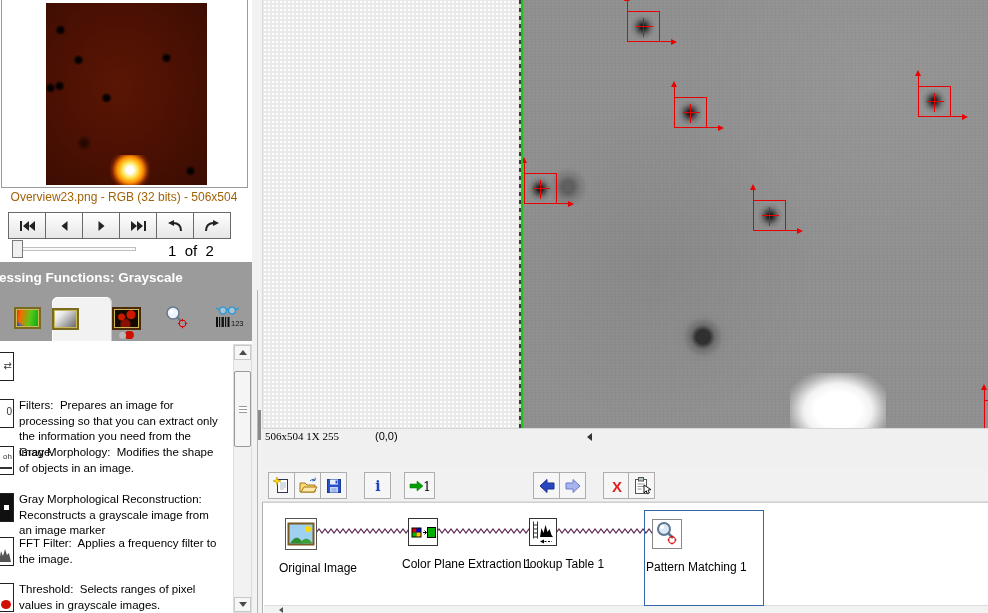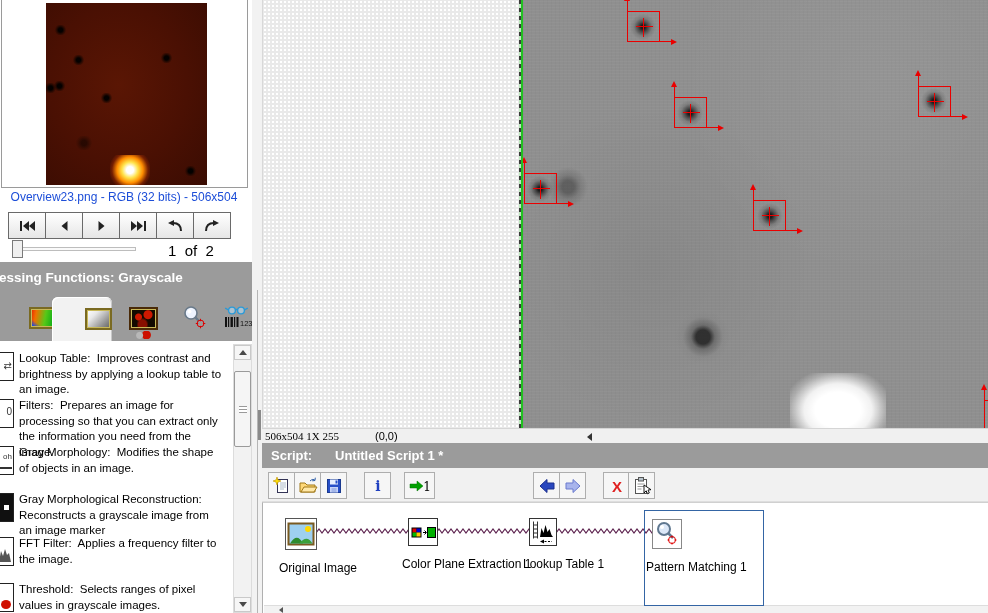--- a/index.html
+++ b/index.html
@@ -11,34 +11,34 @@
   .left-panel { position:absolute; left:0; top:0; width:252px; height:613px; background:#fff; }
   .thumb-frame { position:absolute; left:1px; top:-1px; width:247px; height:189px;
     background:#fff; border:1px solid #9a9a9a; }
   .thumb { position:absolute; left:44px; top:3px; width:161px; height:182px; overflow:hidden;
     background: radial-gradient(ellipse at 45% 45%, #5a1604 0%, #4a1003 55%, #3a0c02 100%); }
   .t-spot { position:absolute; }
   .t-dark  { width:11px; height:10px; background:radial-gradient(circle, rgba(0,0,0,.95) 0 28%, rgba(25,6,0,.6) 55%, transparent 78%); }
   .t-faint { width:16px; height:14px; background:radial-gradient(circle, rgba(10,2,0,.55) 0 25%, rgba(30,8,0,.3) 55%, transparent 78%); }
   .t-bright{ width:40px; height:30px; background:radial-gradient(circle, #ffffff 0 14%, #ffe24a 32%, #ff8c00 52%, rgba(200,60,0,.35) 72%, transparent 85%); }
   .caption { position:absolute; left:0; top:190px; width:248px; text-align:center;
-    font-size:12px; color:#1d4ed8; white-space:nowrap; }
+    font-size:12px; color:#a16207; white-space:nowrap; }
   .navbar { position:absolute; left:8px; top:212px; display:flex; }
   .nav-btn { width:38px; height:27px; background:linear-gradient(#ffffff,#e6e6e6);
     border:1px solid #6a6a6a; margin-right:-1px; display:flex; align-items:center; justify-content:center; }
   .slider-track { position:absolute; left:12px; top:247px; width:124px; height:4px;
     background:#fafafa; border:1px solid #bdbdbd; }
   .slider-thumb { position:absolute; left:12px; top:240px; width:11px; height:18px;
     background:#f0f0f0; border:1px solid #7a7a7a; }
   .page-ind { position:absolute; left:168px; top:242px; width:70px; font-size:15px; white-space:pre; }
   .func-header { position:absolute; left:0; top:262px; width:252px; height:33px; background:#9b9b9b;
     color:#fff; font-weight:bold; font-size:13.5px; overflow:hidden; }
   .func-header span { position:absolute; left:-31px; top:8px; white-space:nowrap; }
   .tab-row { position:absolute; left:0; top:295px; width:252px; height:46px; background:#9b9b9b; }
-  .tab { position:absolute; top:0; height:46px; display:flex; align-items:center; justify-content:flex-end; }
+  .tab { position:absolute; top:0; height:46px; display:flex; align-items:center; justify-content:flex-start; }
   .tab.sel { top:2px; height:44px; background:#f2f2f2; border-radius:6px 6px 0 0;
     box-shadow: inset 1px 1px 0 #fff, inset -1px 0 0 #c8c8c8; }
   .ti { width:27px; height:22px; border:2px solid #7a6a22; box-shadow: inset 0 0 0 1px #c8b858; }
   .ti-color { background-image:
       linear-gradient(to top right, #0048ff 6%, rgba(0,72,255,0) 24%),
       linear-gradient(100deg, #e82000 0%, #f07000 22%, #58c818 60%, #00a818 100%); }
   .ti-gray  { background: linear-gradient(135deg, #ffffff 0%, #e8e8e8 30%, #8a8a8a 78%, #646464 100%); }
   .ti-binary { position:relative; width:29px; height:23px; border-color:#4a2a08; background-color:#140a00;
     background-image: radial-gradient(circle at 30% 42%, #cc1800 0 3px, transparent 4px),
       radial-gradient(circle at 68% 30%, #cc1800 0 4px, transparent 5px),
@@ -224,21 +224,20 @@
             </g>
             <text x="17" y="21" font-family="Liberation Sans, sans-serif" font-size="7.5" fill="#111">123</text>
           </svg>
         </div>
       </div>
     <div class="func-list" id="function-list">
         <div class="func-item" style="top: 10px;">
           <div class="fi-icon">
             <span class="fi-g">⇄</span>
           </div>
-          <div class="fi-text">Lookup Table:  Improves contrast and brightness by applying a lookup table to an image.</div>
         </div>
         <div class="func-item" style="top: 57px;">
           <div class="fi-icon">
             <span class="fi-g" style="top:6px">0</span>
           </div>
           <div class="fi-text">Filters:  Prepares an image for processing so that you can extract only the information you need from the image.</div>
         </div>
         <div class="func-item" style="top: 104px;">
           <div class="fi-icon">
             <span class="fi-g" style="font-size:8px;top:5px">oh</span>
@@ -327,24 +326,20 @@
         <i class="m-uph"></i>
       </div>
     </div>
 
   <div class="img-status">
     <span class="st1">506x504 1X 255</span>
     <span class="st2">(0,0)</span>
     <span class="hscroll-arrow"></span>
   </div>
 
-  <div class="script-bar">
-    <span class="lbl">Script:</span>
-    <span class="ttl">Untitled Script 1 *</span>
-  </div>
 
   <div class="script-toolbar" id="script-toolbar">
       <div class="tb" style="left: 6px;">
         <svg width="19" height="19">
           <rect x="5.5" y="3.5" width="10" height="13" fill="#fff" stroke="#335"></rect>
           <path d="M8 7h6M8 9h6M8 11h6M8 13h4" stroke="#9ab" stroke-width="0.8"></path>
           <path d="M5 1 L6 4 L9 5 L6 6 L5 9 L4 6 L1 5 L4 4 Z" fill="#ffe000" stroke="#c09000" stroke-width="0.6"></path>
         </svg>
       </div>
       <div class="tb" style="left: 32px;">

